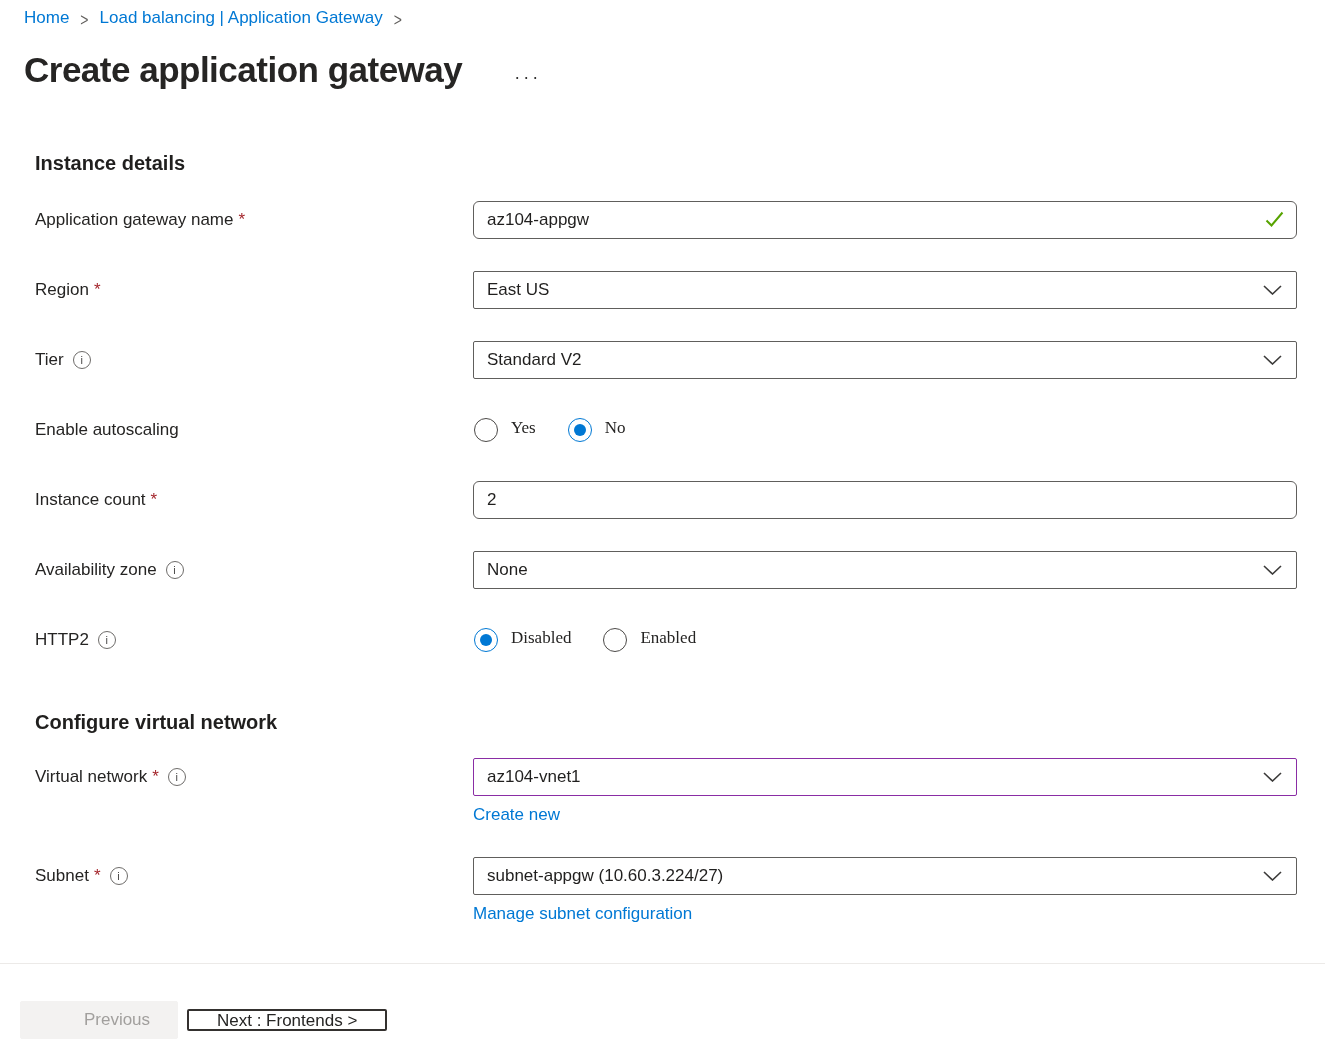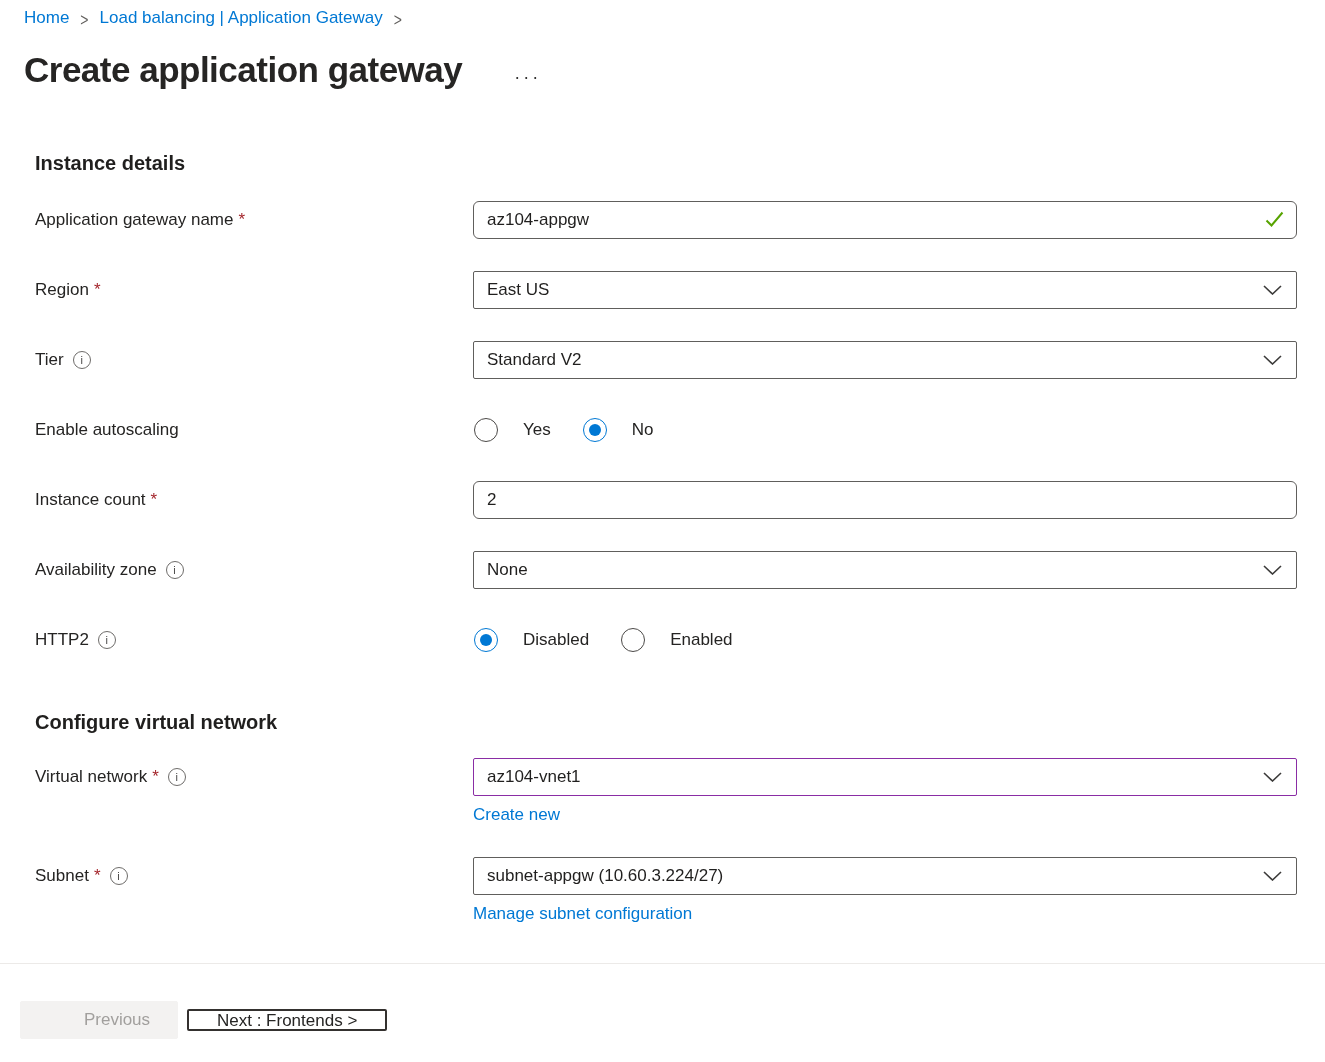--- a/index.html
+++ b/index.html
@@ -112,21 +112,21 @@
     padding: 0 14px 0 13px;
     display: flex;
     align-items: center;
     justify-content: space-between;
     cursor: pointer;
   }
   .dropdown.focus-purple { border: 1.5px solid #8a2da5; }
   .chevron-down { flex: 0 0 auto; margin-left: 10px; display: inline-flex; }
 
   .radio-group { display: flex; align-items: center; gap: 32px; padding-left: 1px; }
-  .radio-option { display: flex; align-items: center; gap: 25px; cursor: pointer; }
+  .radio-option { display: flex; gap: 13px; cursor: pointer; font-family: Liberation Serif, serif; }
   .radio {
     width: 24px; height: 24px;
     border: 1px solid #4c4a48;
     border-radius: 50%;
     display: inline-flex;
     align-items: center;
     justify-content: center;
     background: #fff;
     flex: 0 0 auto;
   }

